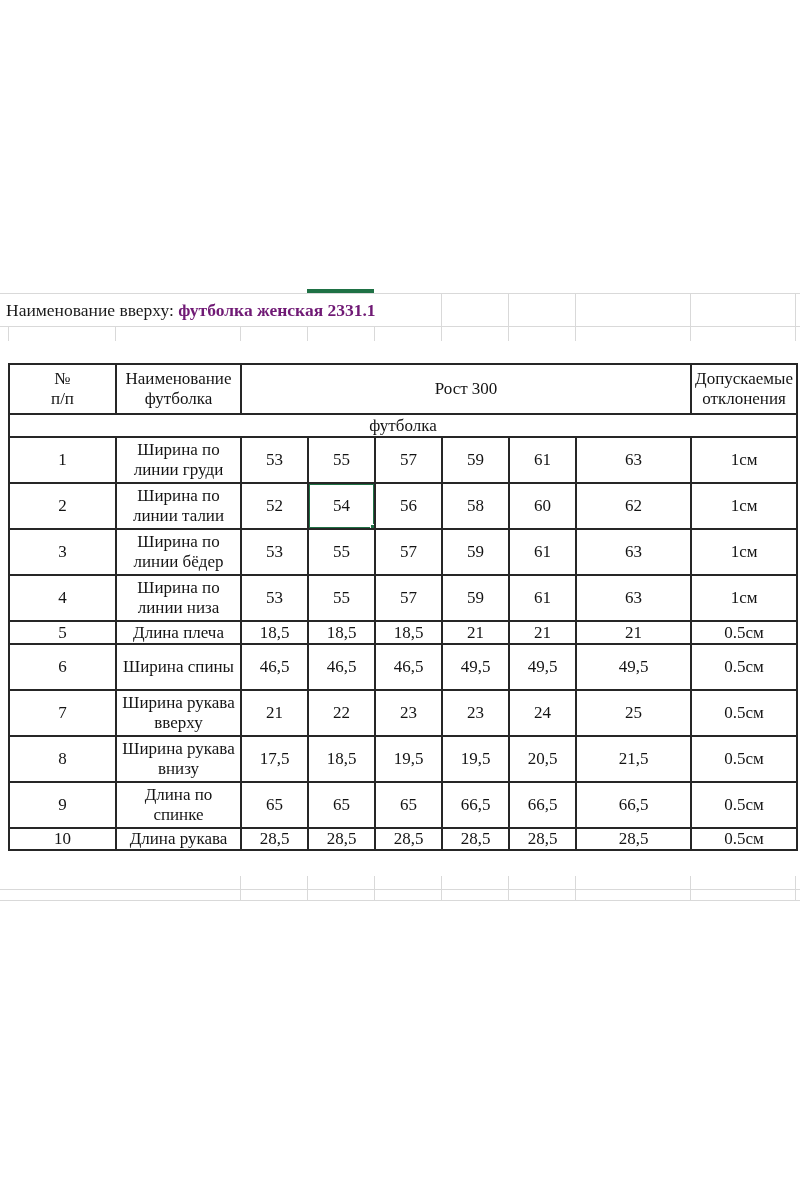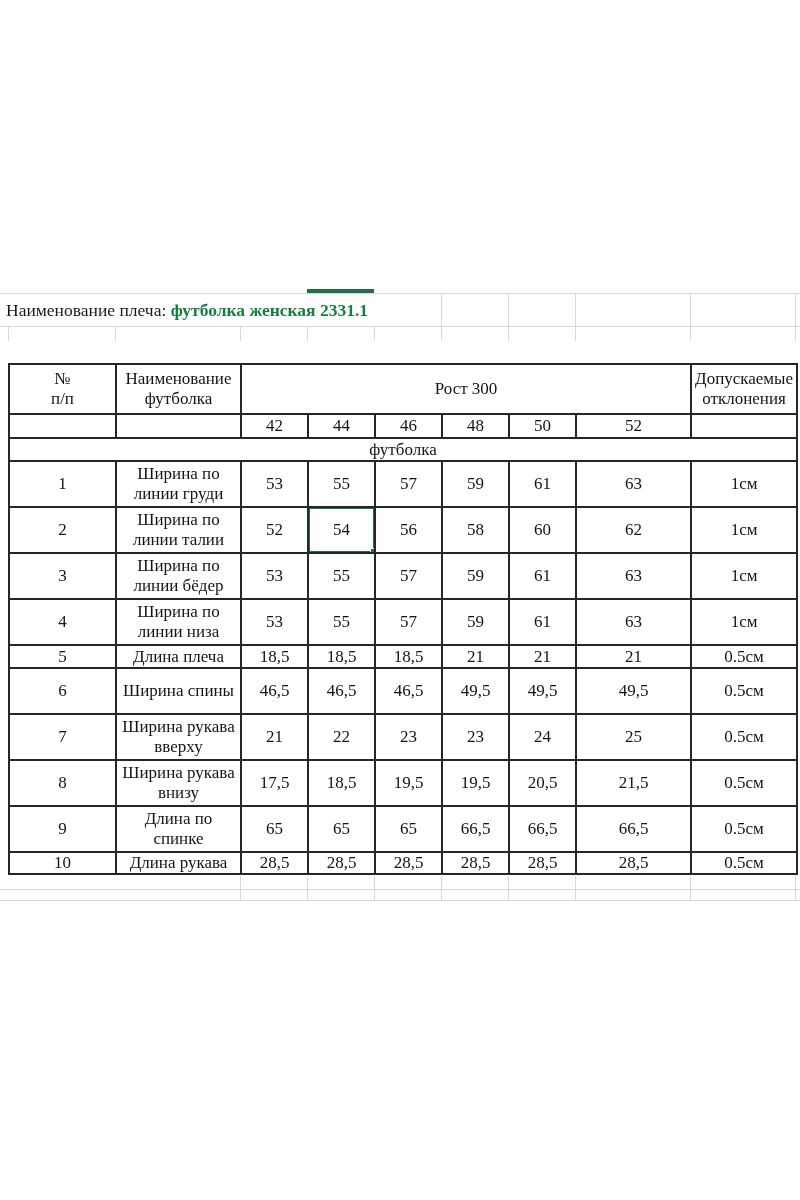--- a/index.html
+++ b/index.html
@@ -13,21 +13,21 @@
 
   
   .pregrid { position:absolute; left:0; top:293px; width:800px; }
   .grow { position:relative; width:800px; border-top:1px solid #d9d9d9; box-sizing:border-box; }
   .rowA { height:33px; }
   .rowB { height:15px; }
   .rowC { height:22px; }
   .v { position:absolute; top:0; bottom:0; width:1px; background:#d9d9d9; }
 
   .titletext { position:absolute; left:6px; top:0; line-height:32px; font-size:17.5px; white-space:nowrap; }
-  .titletext b { color:#15803d; }
+  .titletext b { color:#701a75; }
 
   .modelrow { position:absolute; left:0; top:0; width:800px; line-height:21px; font-size:17px; }
   .model-label { position:absolute; left:0; width:433px; text-align:right; }
   .model-value { position:absolute; left:446px; font-weight:bold; color:#000; }
 
   
   table.sizes {
     position:absolute; left:8px; top:363px; width:788px;
     border-collapse:collapse; table-layout:fixed;
     font-size:17px; color:#141414;
@@ -57,21 +57,21 @@
 
   <div class="green-seg"></div>
 
   <div class="pregrid">
     <div class="grow rowA">
       <i class="v" style="left:441px"></i>
       <i class="v" style="left:508px"></i>
       <i class="v" style="left:575px"></i>
       <i class="v" style="left:690px"></i>
       <i class="v" style="left:795px"></i>
-      <span class="titletext"><span>Наименование плеча:</span> <b>футболка женская 2331.1</b></span>
+      <span class="titletext"><span>Наименование вверху:</span> <b>футболка женская 2331.1</b></span>
     </div>
     <div class="grow rowB">
       <i class="v" style="left:8px"></i>
       <i class="v" style="left:115px"></i>
       <i class="v" style="left:240px"></i>
       <i class="v" style="left:307px"></i>
       <i class="v" style="left:374px"></i>
       <i class="v" style="left:441px"></i>
       <i class="v" style="left:508px"></i>
       <i class="v" style="left:575px"></i>
@@ -95,31 +95,20 @@
     <tbody>
         <tr style="height:50px">
       <th class="pre">№
 п/п</th>
       <th class="pre">Наименование
 футболка</th>
       <th colspan="6">Рост 300</th>
       <th class="pre">Допускаемые
 отклонения</th>
     </tr>
-    <tr style="height:24px">
-      <td></td>
-      <td></td>
-      <td>42</td>
-      <td>44</td>
-      <td>46</td>
-      <td>48</td>
-      <td>50</td>
-      <td>52</td>
-      <td></td>
-    </tr>
     <tr style="height:23px">
       <td colspan="9">футболка</td>
     </tr>
 
     <tr style="height:46px">
       <td>1</td>
       <td class="pre">Ширина по
 линии груди</td>
       <td>53</td>
       <td>55</td>

